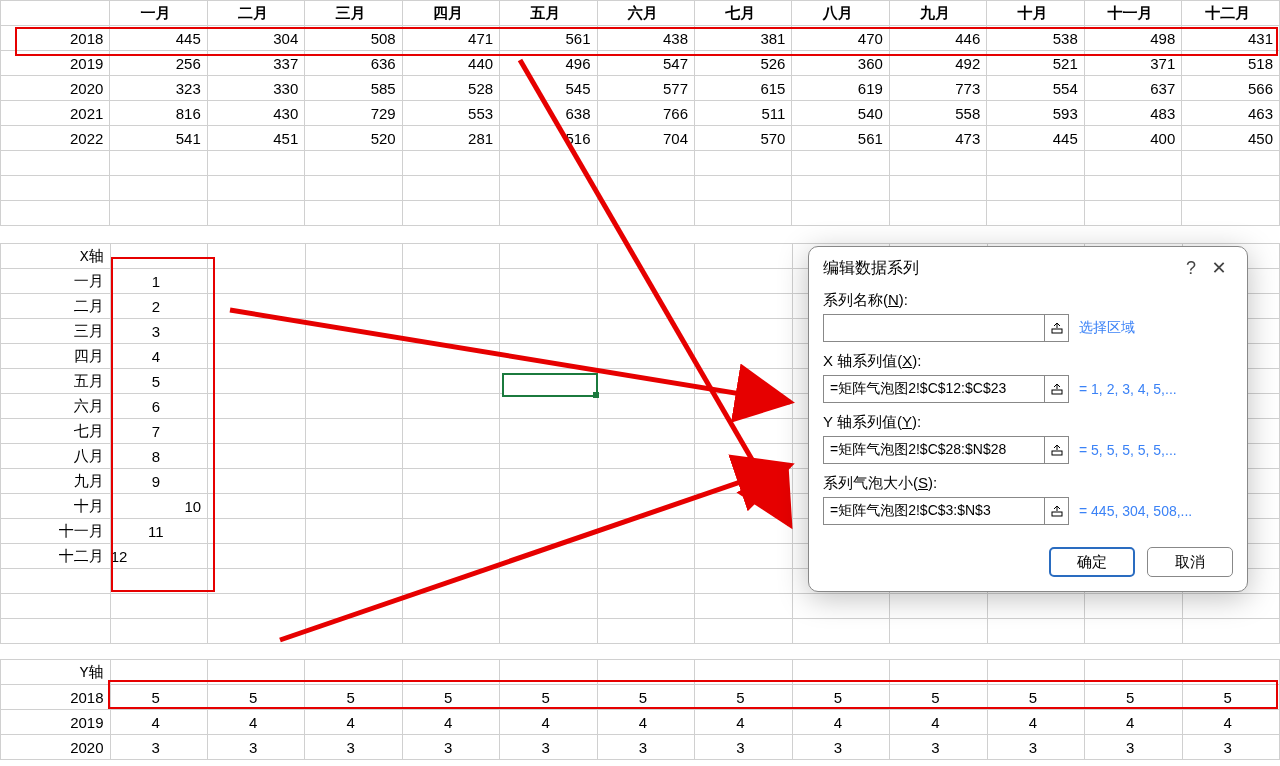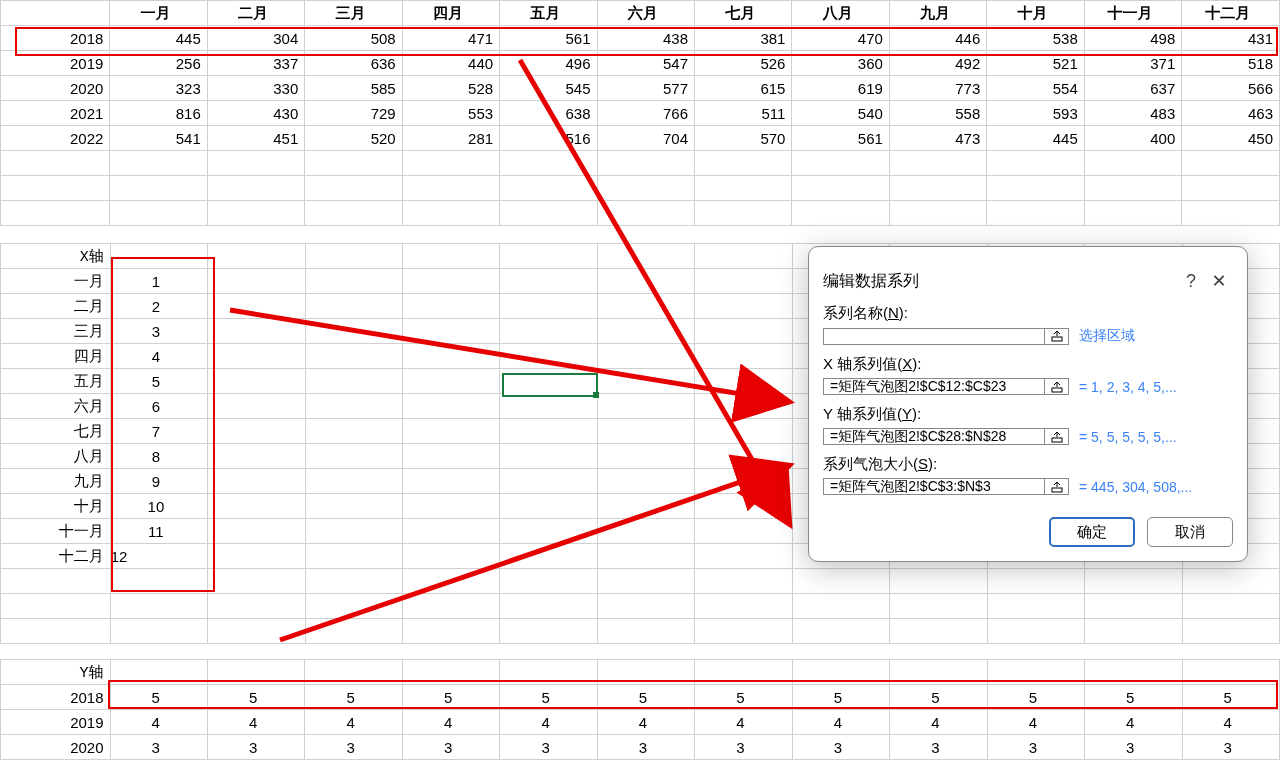--- a/index.html
+++ b/index.html
@@ -13,29 +13,29 @@
   .rowlbl { font-weight:bold; text-align:right; }
   .leftcell { text-align:left; padding-left:6px; padding-right:0;font-family:Liberation Mono, monospace; }
 
   .redbox { position:absolute; border:2px solid #e60000; pointer-events:none; }
 
   .activecell { position:absolute; border:2px solid #1b7a3e; background:#fff; }
   .activecell::after { content:""; position:absolute; right:-3px; bottom:-3px; width:6px; height:6px; background:#1b7a3e; }
 
   
   .dlg { position:absolute; width:440px; background:#fff; border:1px solid #888; border-radius:10px; box-shadow:0 6px 30px rgba(0,0,0,0.25); }
-  .dlg-title { display:flex; align-items:center; padding:23px 14px 4px 14px; font-size:16px; }
+  .dlg-title { display:flex; align-items:center; padding:10px 14px 4px 14px; font-size:16px; }
   .dlg-title .sp { flex:1; }
   .dlg-title .tbtn { width:28px; text-align:center; color:#444; font-size:18px; cursor:pointer; }
   .dlg-body { padding:4px 14px 0 14px; font-size:15px; }
   .dlg-row { margin:4px 0 10px 0; }
   .dlg-label { display:block; margin-bottom:4px; }
   .dlg-label .ul { text-decoration:underline; }
   .dlg-field { display:flex; align-items:center; gap:10px; }
-  .dlg-input { flex:0 0 246px; display:flex; align-items:center; border:1px solid #888; height:17px; background:#fff; }
+  .dlg-input { flex:0 0 246px; display:flex; align-items:center; border:1px solid #888; height:28px; background:#fff; }
   .dlg-input input { flex:1; border:none; outline:none; font-size:14px; padding:0 6px; height:100%; font-family:inherit; }
   .dlg-input .pick { width:24px; height:100%; display:flex; align-items:center; justify-content:center; border-left:1px solid #888; cursor:pointer; }
   .dlg-input .pick svg { width:12px; height:12px; }
   .dlg-hint { color:#3b82f6; font-size:14px; white-space:nowrap; overflow:hidden; }
   .dlg-footer { display:flex; justify-content:flex-end; gap:12px; padding:12px 14px 14px 0; }
   .dlg-btn { min-width:86px; height:30px; border:1px solid #888; border-radius:5px; background:#fff; cursor:pointer; font-size:15px; font-family:inherit; }
   .dlg-btn.primary { border:2px solid #2a6cc0; }
 
   
   svg.overlay { position:absolute; left:0; top:0; pointer-events:none; }
@@ -365,21 +365,21 @@
         <td></td>
         <td></td>
         <td></td>
         <td></td>
         <td></td>
         <td></td>
         <td></td>
       </tr>
   <tr>
         <td>十月</td>
-        <td style="text-align:center">10</td>
+        <td style="text-align:right">10</td>
         <td></td>
         <td></td>
         <td></td>
         <td></td>
         <td></td>
         <td></td>
         <td></td>
         <td></td>
         <td></td>
         <td></td>

